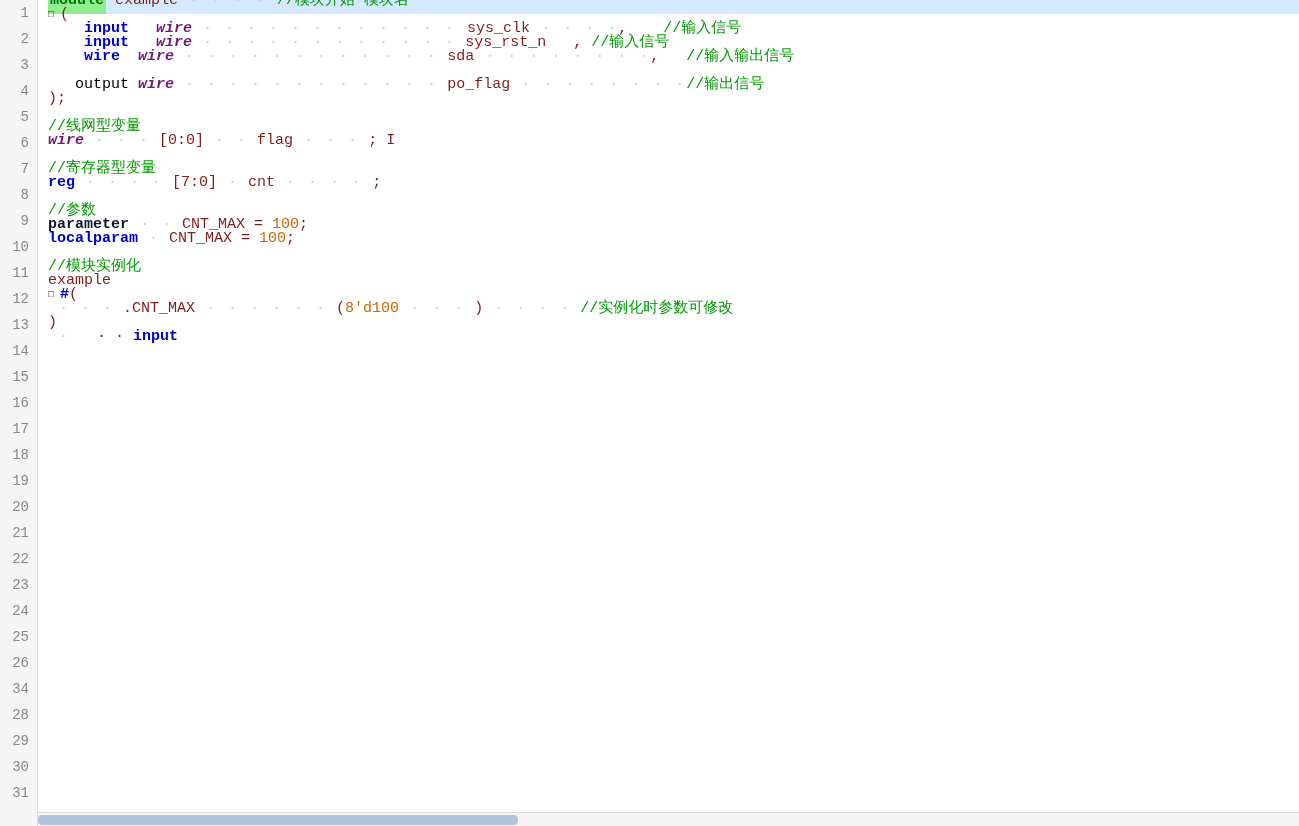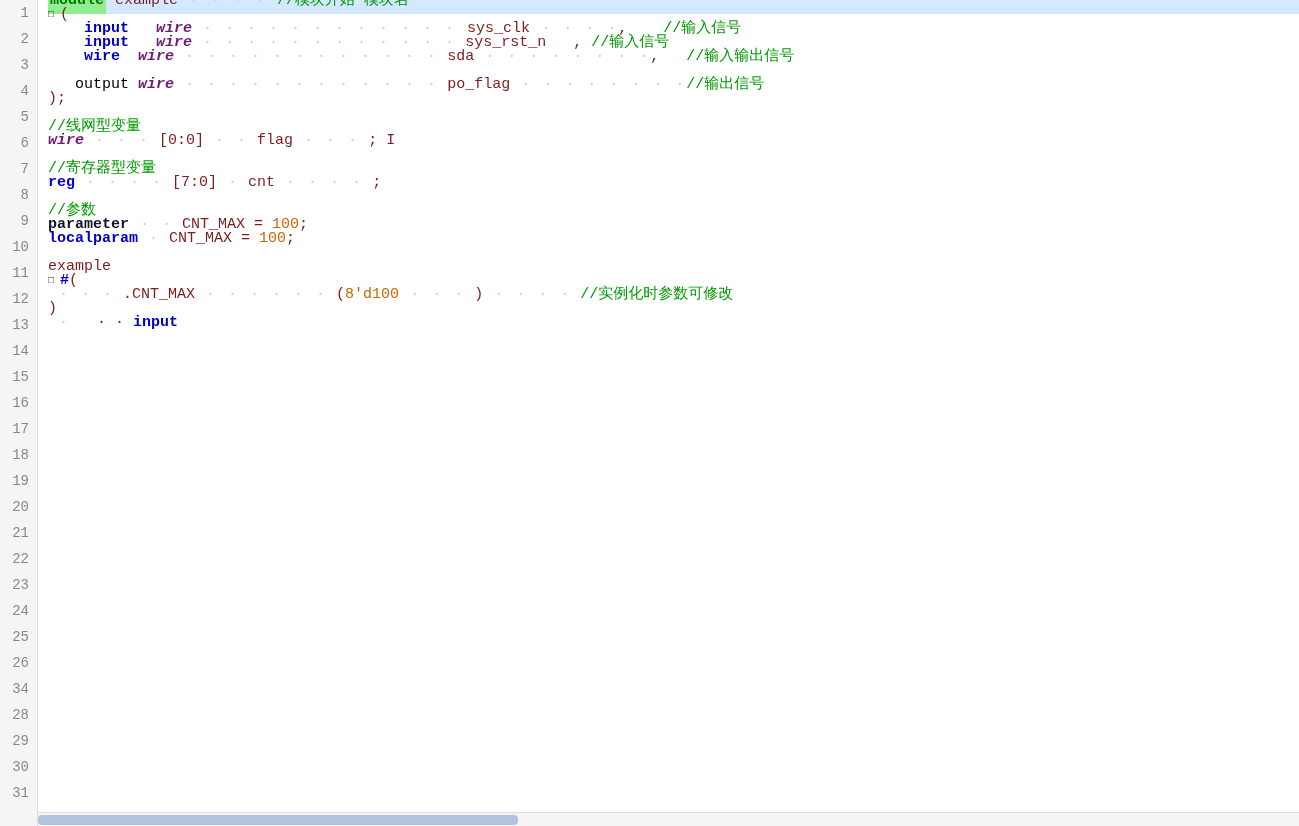--- a/index.html
+++ b/index.html
@@ -287,20 +287,23 @@
         <span class="dots">&nbsp;·</span>
         <span class="plain">&nbsp;</span>
         <span class="plain">CNT_MAX</span>
         <span class="plain">&nbsp;=&nbsp;</span>
         <span class="number">100</span>
         <span class="plain">;</span>
       </div>
 
       <div class="code-line"></div>
 
+      <div class="code-line">
+        <span class="comment">//模块实例化</span>
+      </div>
 
       <div class="code-line">
         <span class="plain">example</span>
       </div>
 
       <div class="code-line">
         <span class="collapse-icon">□</span>
         <span class="kw-blue">#</span>
         <span class="plain">(</span>
       </div>

